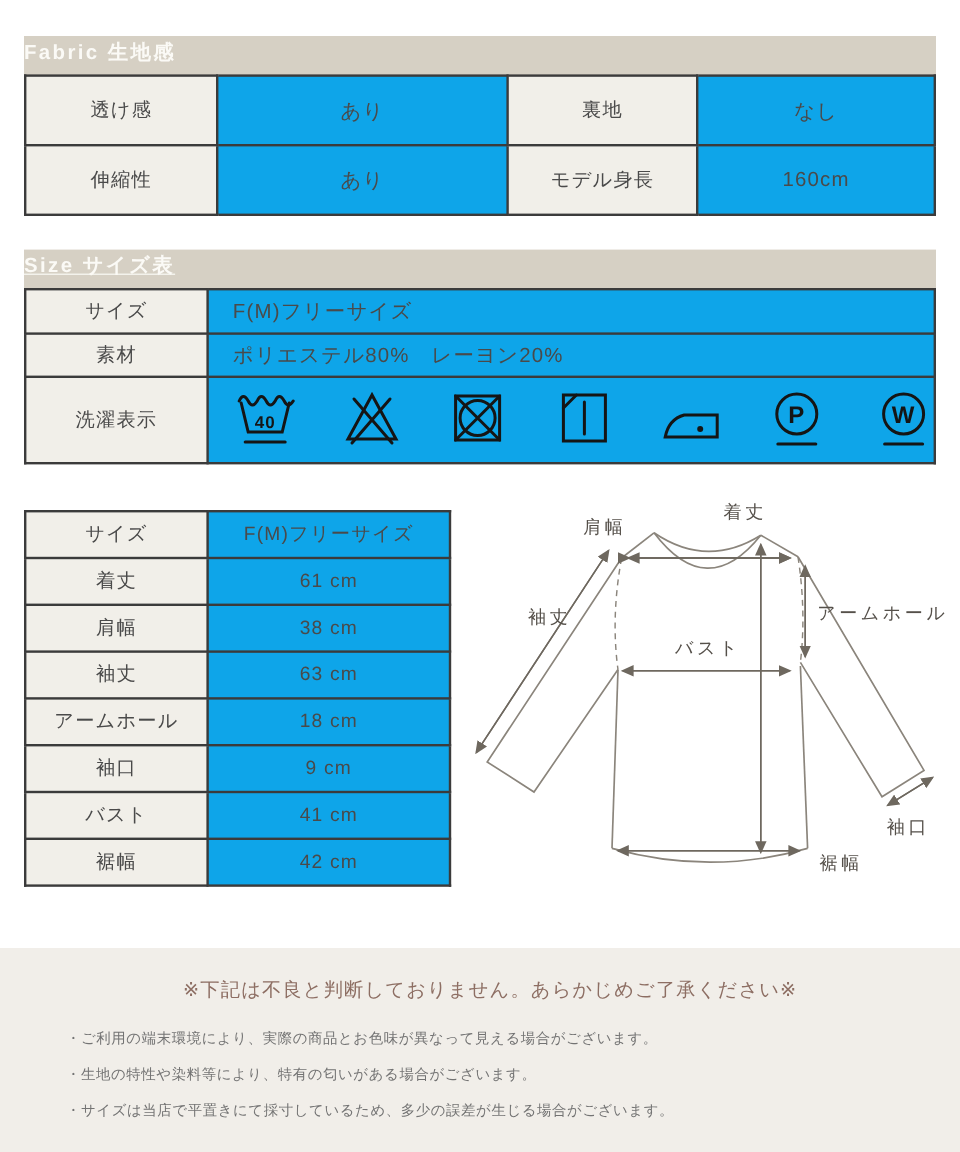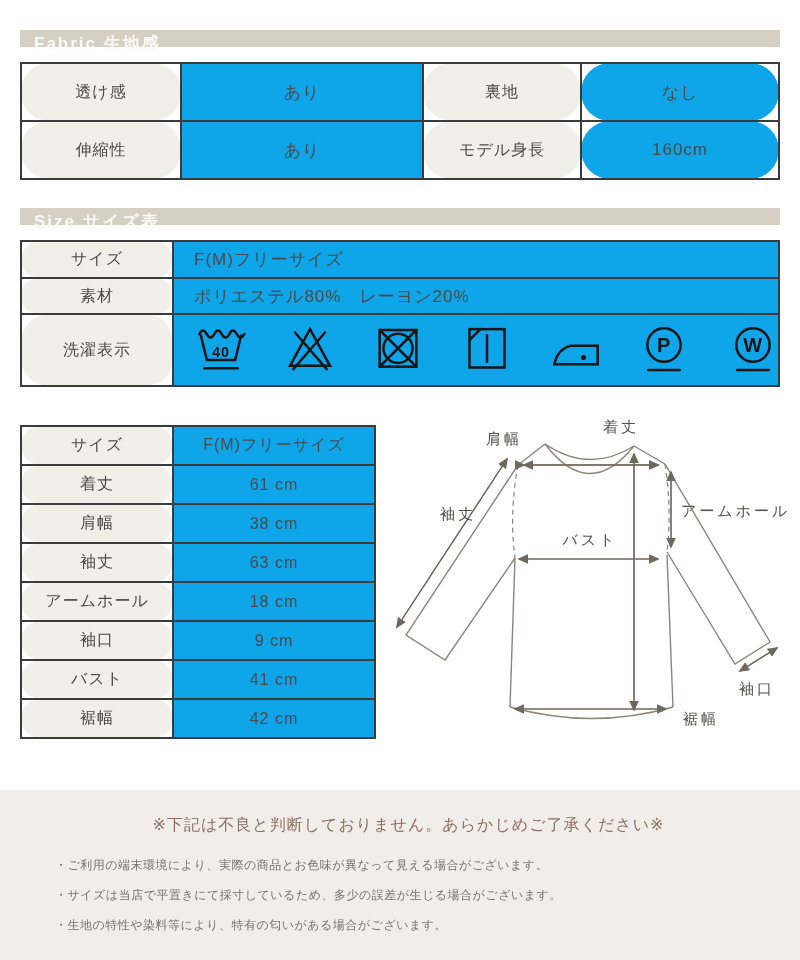--- a/index.html
+++ b/index.html
@@ -1,40 +1,40 @@
 <!DOCTYPE html>
 <html><head>
 <meta charset="utf-8">
 <style>
   * { margin:0; padding:0; box-sizing:border-box; }
   html,body { width:800px; height:960px; background:#ffffff;
     font-family:"Liberation Sans","DejaVu Sans",sans-serif; color:#4a4a4a; }
   .page { position:relative; width:800px; height:960px; background:#fff; overflow:hidden; }
 
   .section-header {
-    position:absolute; left:20px; width:760px; height:17px;
+    position:absolute; left:20px; width:760px; height:33px;
     background:#d6d0c4; color:#fbfaf6; font-size:17px; font-weight:bold;
-    letter-spacing:2px; line-height:27px; padding-left:14px;
+    letter-spacing:2px; line-height:27px; 
   }
   #hd-fabric { top:30px; }
   #hd-size   { top:208px;text-decoration:underline; }
 
   table { border-collapse:collapse; table-layout:fixed; }
   td {
     border:2px solid #3b3b3b; font-size:17px; color:#4a4a4a;
     text-align:center; vertical-align:middle; letter-spacing:1px;
   }
-  td.lbl { background:#f1efe9; font-size:16px;border-radius:28px; }
+  td.lbl { background:#f1efe9; font-size:16px; }
   td.val { background:#0ea5e9; }
   td.left { text-align:left; padding-left:20px; }
 
   #fabric-table { position:absolute; left:20px; top:62px; width:760px; }
   #fabric-table td { height:58px; }
   #fabric-table .c1 { width:152px; } #fabric-table .c2 { width:230px; }
-  #fabric-table .c3 { width:150px; } #fabric-table .c4 { width:188px;border-radius:29px; }
+  #fabric-table .c3 { width:150px; } #fabric-table .c4 { width:188px; }
 
   #size-table { position:absolute; left:20px; top:240px; width:760px; }
   #size-table .c1 { width:152px; }
   #size-table .r1 td { height:37px; }
   #size-table .r2 td { height:36px; }
   #size-table .r3 td { height:72px; }
 
   .care-symbols { display:flex; align-items:center; gap:11px; padding-left:2px;justify-content:space-between; }
   .care-symbols svg { display:block; }
   .care { stroke:#151515; stroke-width:3; fill:none; stroke-linecap:round; }
@@ -234,18 +234,18 @@
     <text class="dim-label" x="293" y="104" text-anchor="start">アームホール</text>
     <text class="dim-label" x="202" y="133" text-anchor="middle">バスト</text>
     <text class="dim-label" x="369" y="282" text-anchor="middle">袖口</text>
     <text class="dim-label" x="313" y="312" text-anchor="middle">裾幅</text>
   </svg>
 
   <div id="notes">
     <div class="title">※下記は不良と判断しておりません。あらかじめご了承ください※</div>
     <ul>
       <li>・ご利用の端末環境により、実際の商品とお色味が異なって見える場合がございます。</li>
+      <li>・生地の特性や染料等により、特有の匂いがある場合がございます。</li>
       <li>・サイズは当店で平置きにて採寸しているため、多少の誤差が生じる場合がございます。</li>
-      <li>・生地の特性や染料等により、特有の匂いがある場合がございます。</li>
     </ul>
   </div>
 
 </div>
 
 </body></html>

